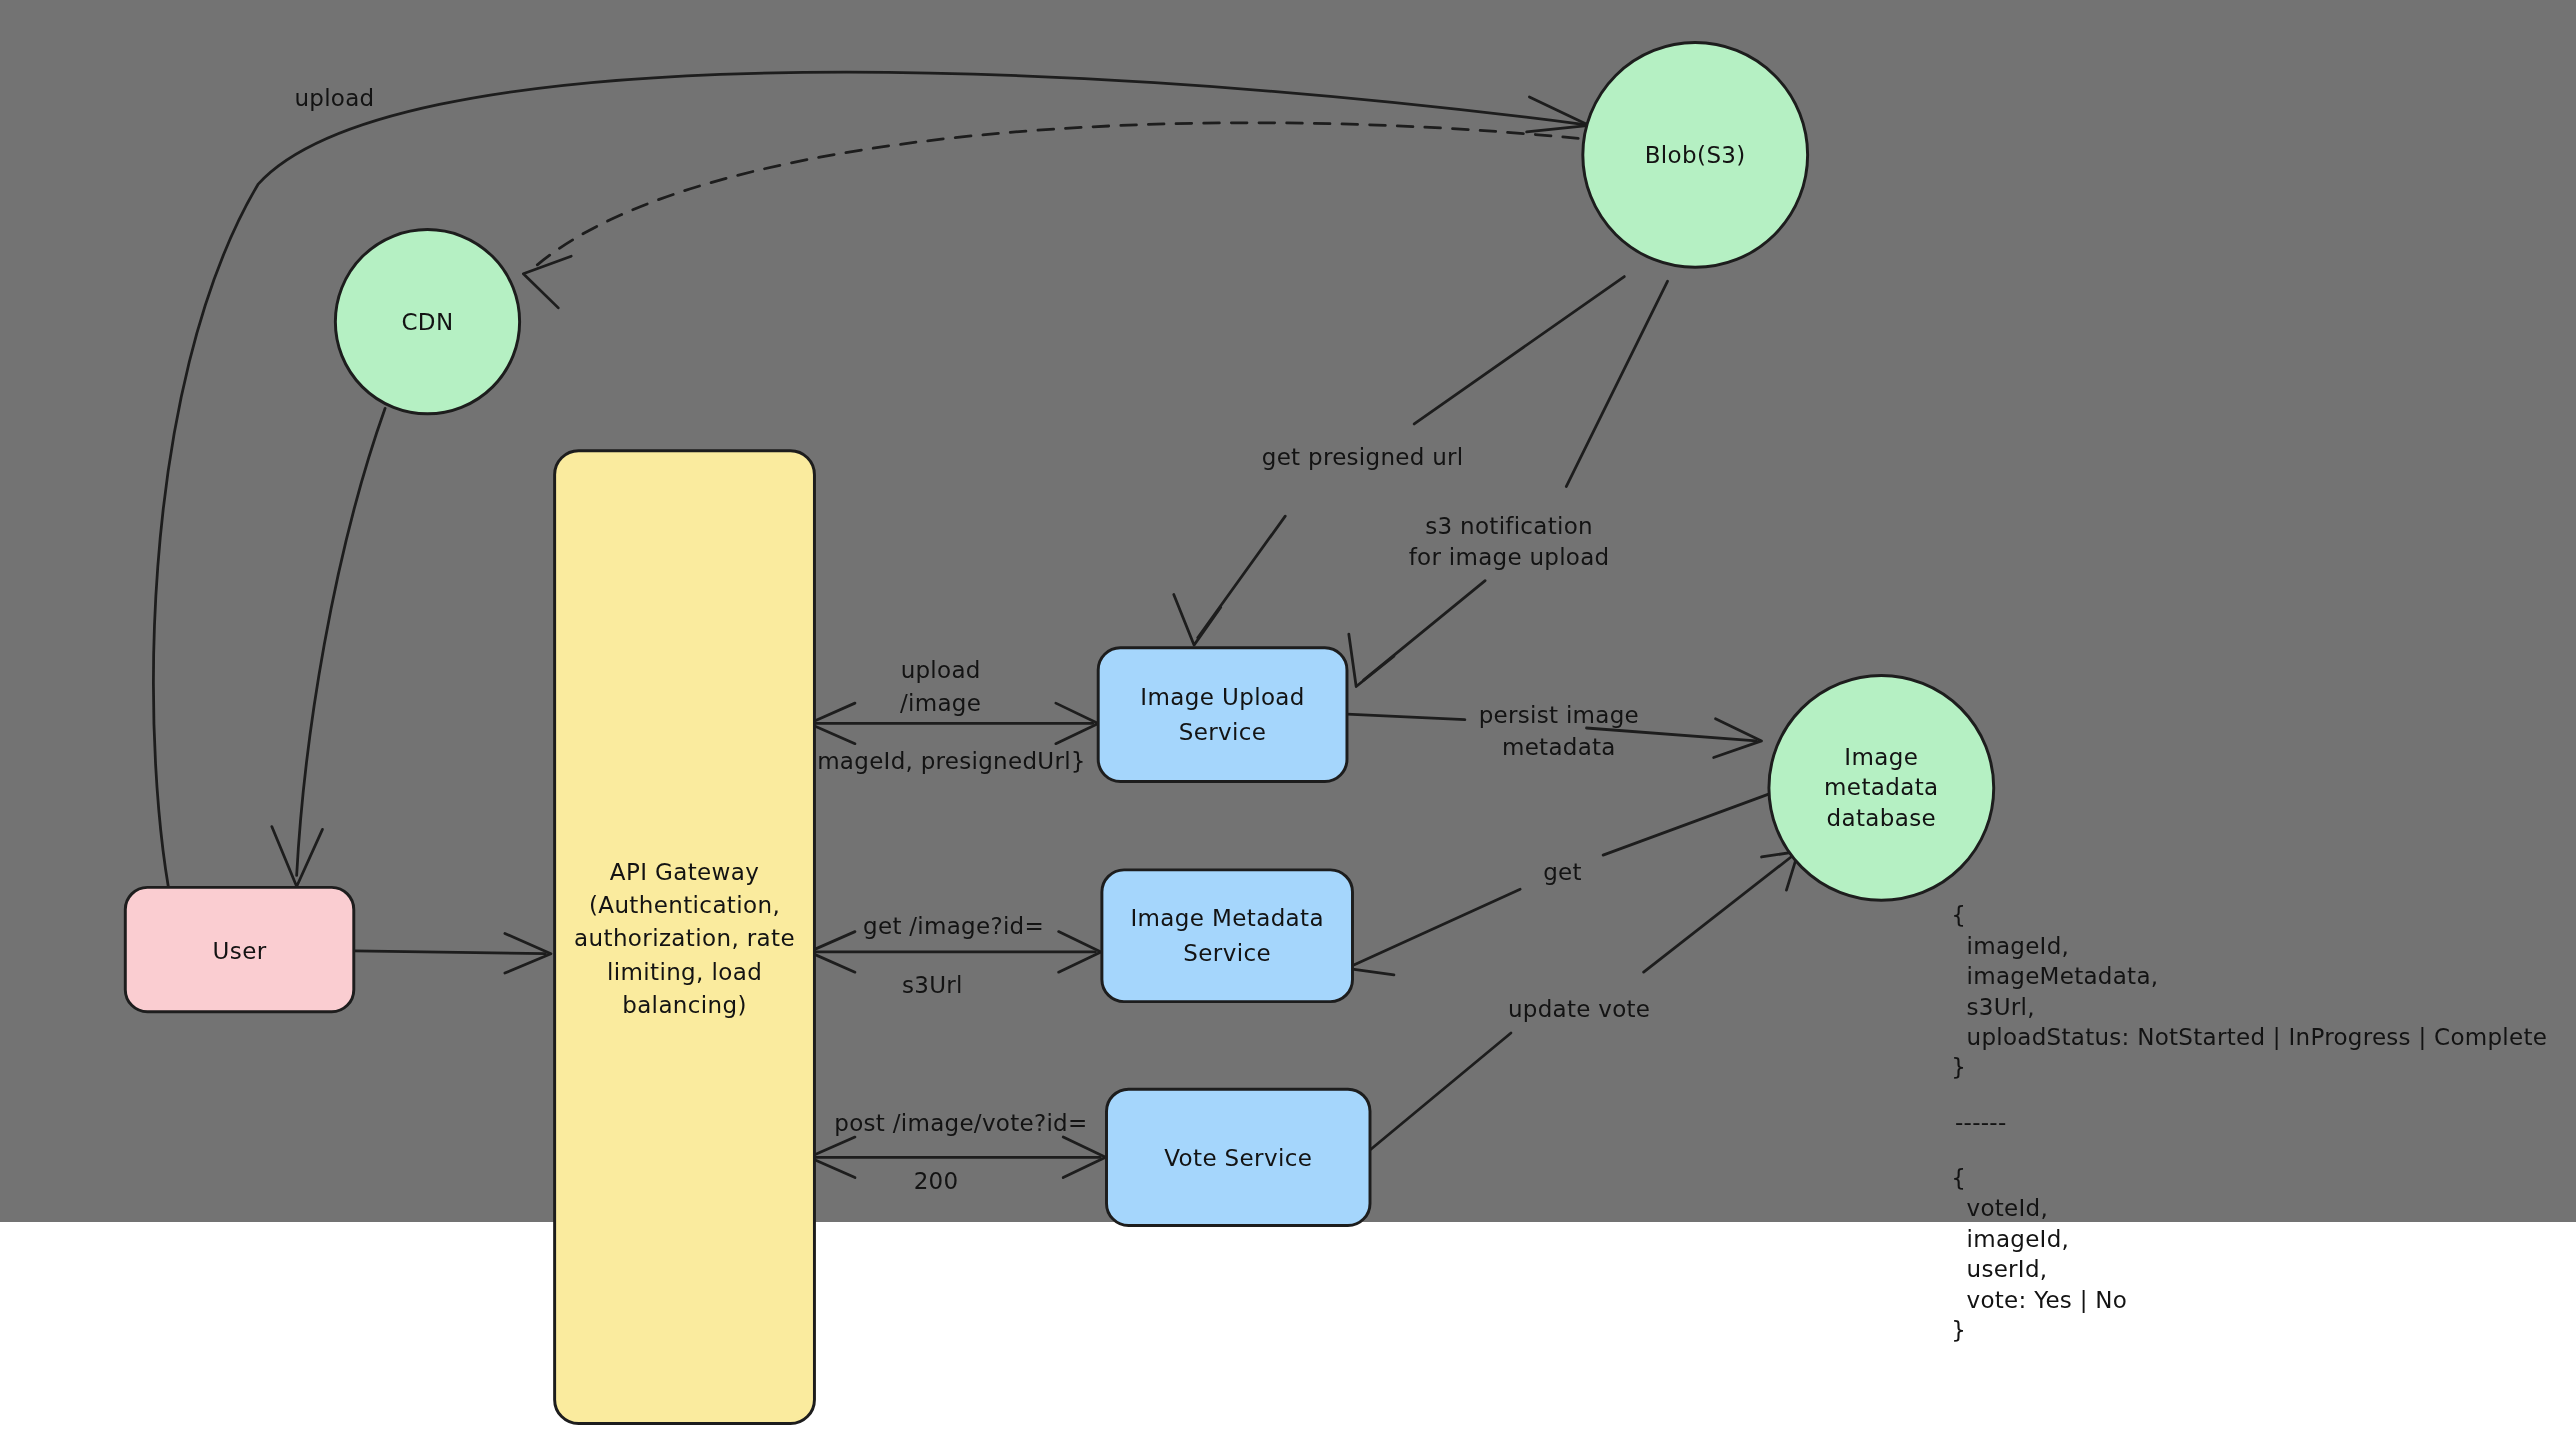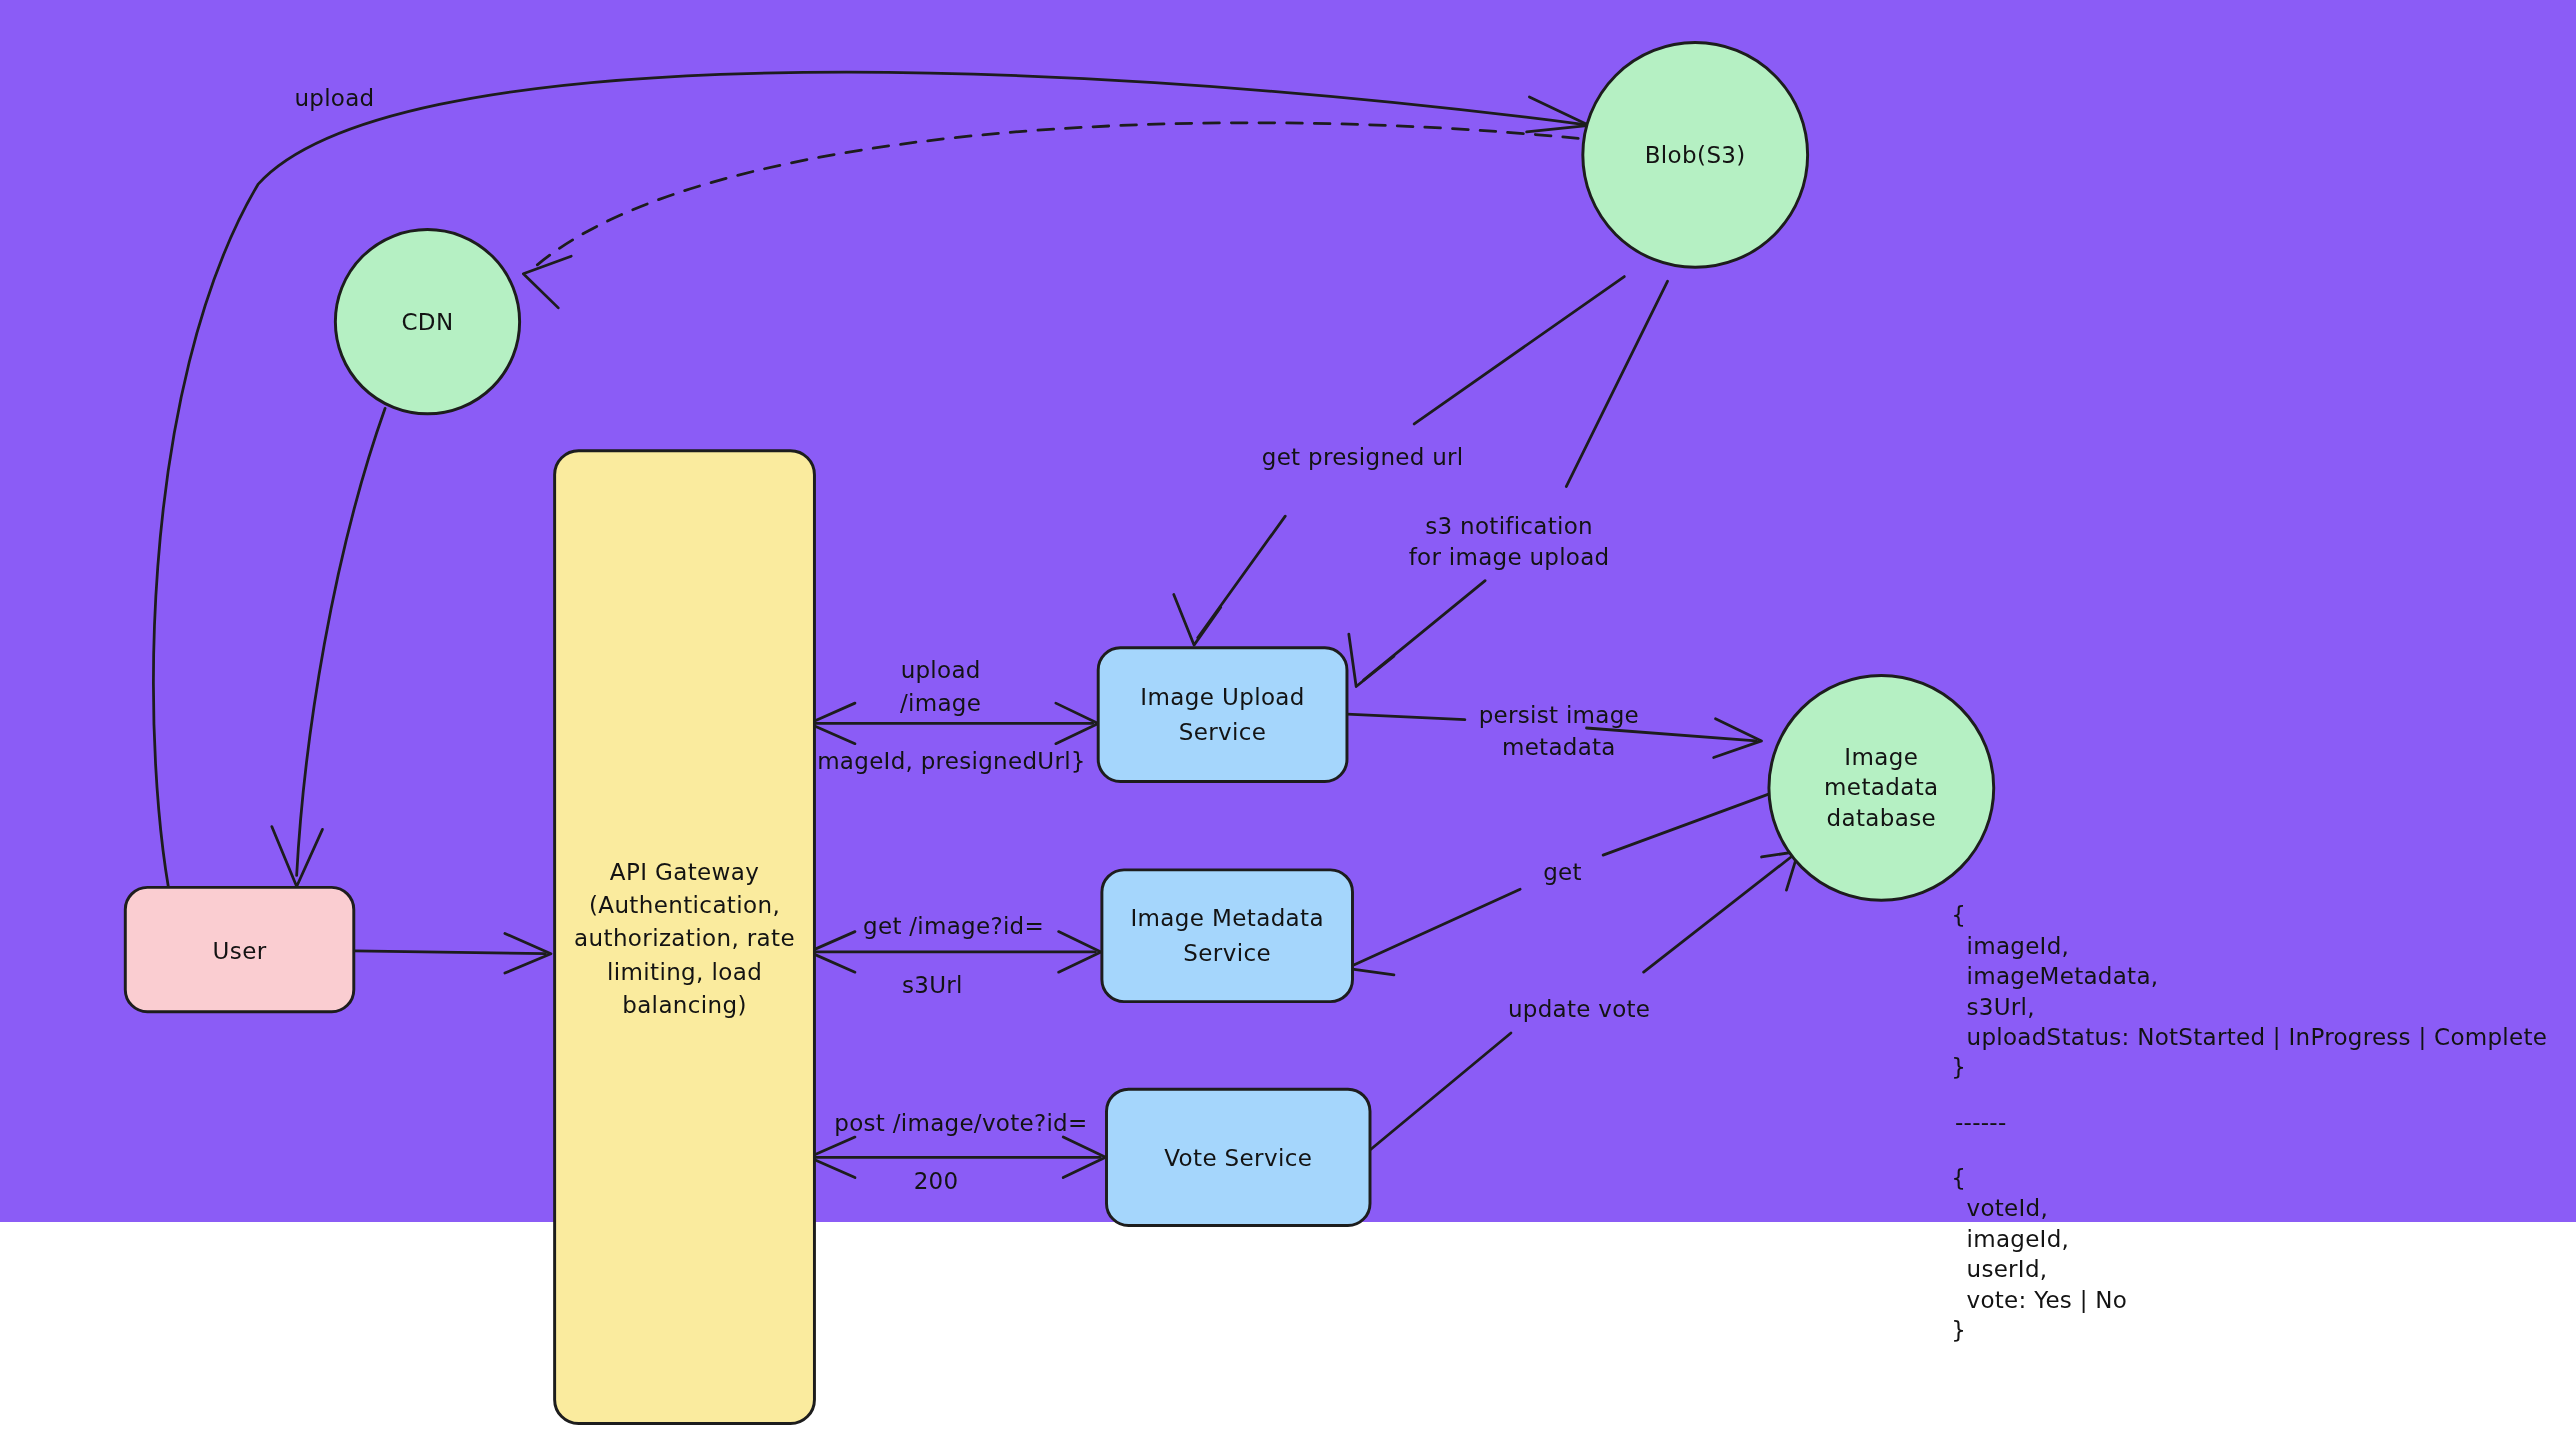--- a/index.html
+++ b/index.html
@@ -10,21 +10,21 @@
   body {
     width: 2576px;
     height: 1456px;
     overflow: hidden;
     font-family: "DejaVu Sans", sans-serif;
   }
   #diagram-root {
     position: relative;
     width: 2576px;
     height: 1222px;
-    background: #8b5cf6;
+    background: #737373;
     text-align: center;
   }
   svg#diagram-svg {
     position: absolute;
     top: 0;
     left: 0;
     width: 2576px;
     height: 1456px;
     display: block;
   }

